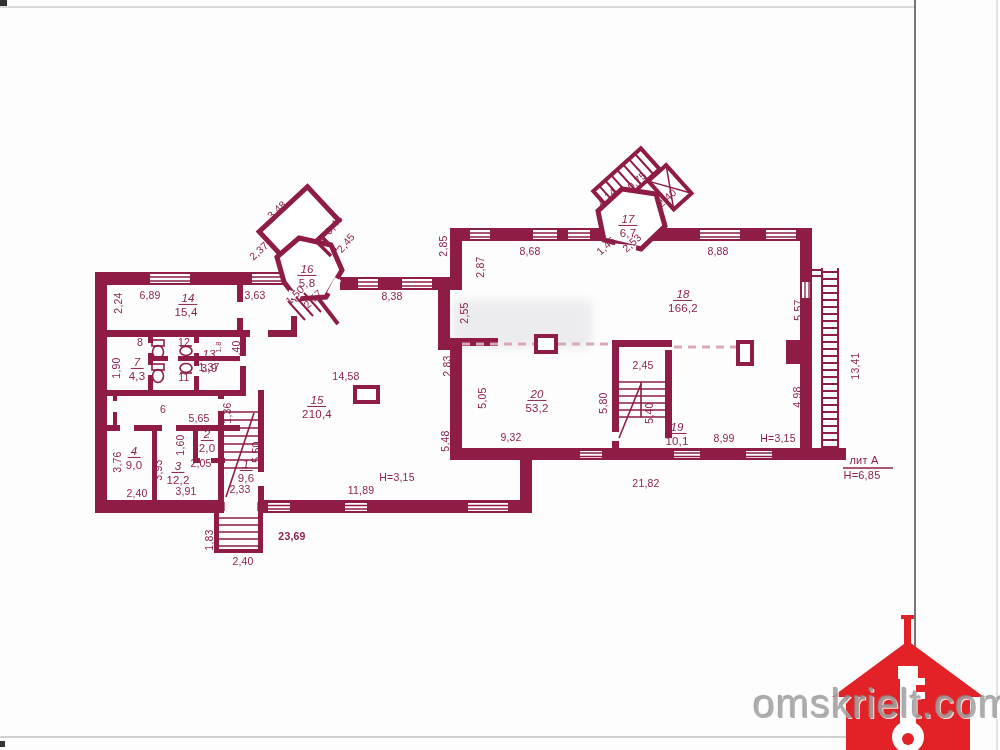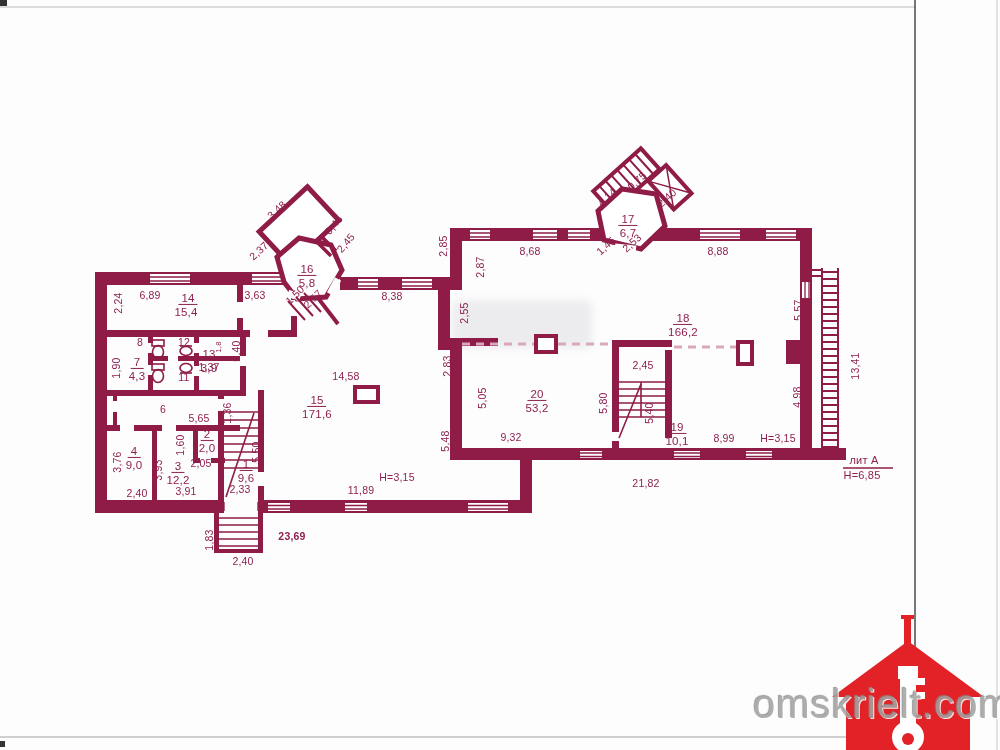--- a/index.html
+++ b/index.html
@@ -4,21 +4,21 @@
 <style>
   html,body{margin:0;padding:0;background:#fff;}
   .page{position:relative;width:1000px;height:750px;background:#fdfdfd;overflow:hidden;
         font-family:"Liberation Sans",sans-serif;}
   .artifact{position:absolute;}
   .lbl{position:absolute;transform:translate(-50%,-50%);font-size:10.5px;line-height:1.05;
        color:#8e2050;white-space:nowrap;letter-spacing:.2px;}
   .lbl.tiny{font-size:7.5px;}
   .lbl.lit{font-size:11px;}
   .lbl.room{text-align:center;font-size:11.5px;}
-  .lbl.room .rnum{border-bottom:1.2px solid #8e2050;padding:0 3px;display:inline-block;}
+  .lbl.room .rnum{border-bottom:1.2px solid #8e2050;padding:0 3px;display:inline-block;font-style:italic;}
   .lbl.room .rarea{padding-top:1px;}
   .blur-patch{position:absolute;left:452px;top:300px;width:140px;height:48px;
               background:rgba(160,160,175,.18);filter:blur(5px);border-radius:6px;}
   .wm-text{position:absolute;left:753px;top:682px;font-size:40px;color:#a3a3a3;opacity:.88;
            letter-spacing:1px;text-shadow:1px 1px 0 #fff,-1px -1px 1px #8a8a8a;z-index:6;}
   .house{position:absolute;left:820px;top:610px;width:180px;height:140px;z-index:5;}
   .vline{position:absolute;left:914px;top:0;width:2px;height:750px;background:#4a4a4a;opacity:.75;z-index:4;}
 </style>
 </head>
 <body>
@@ -220,41 +220,41 @@
       <div class="lbl" style="left: 481px; top: 267px; transform: translate(-50%, -50%) rotate(-90deg);">2,87</div>
       <div class="lbl" style="left: 465px; top: 313px; transform: translate(-50%, -50%) rotate(-90deg);">2,55</div>
       <div class="lbl" style="left: 530px; top: 252px; transform: translate(-50%, -50%);">8,68</div>
       <div class="lbl room" style="left: 628px; top: 226px; transform: translate(-50%, -50%);"><div class="rnum">17</div><div class="rarea">6,7</div></div>
       <div class="lbl" style="left: 607px; top: 197px; transform: translate(-50%, -50%) rotate(-42deg);">4,14</div>
       <div class="lbl" style="left: 637px; top: 181px; transform: translate(-50%, -50%) rotate(-42deg);">0,75</div>
       <div class="lbl" style="left: 667px; top: 198px; transform: translate(-50%, -50%) rotate(-42deg);">2,40</div>
       <div class="lbl" style="left: 606px; top: 246px; transform: translate(-50%, -50%) rotate(-42deg);">1,45</div>
       <div class="lbl" style="left: 632px; top: 243px; transform: translate(-50%, -50%) rotate(-42deg);">2,53</div>
       <div class="lbl" style="left: 718px; top: 252px; transform: translate(-50%, -50%);">8,88</div>
-      <div class="lbl room" style="left: 683px; top: 301px; transform: translate(-50%, -50%); margin-top: 24px;"><div class="rnum">18</div><div class="rarea">166,2</div></div>
+      <div class="lbl room" style="left: 683px; top: 301px; transform: translate(-50%, -50%);"><div class="rnum">18</div><div class="rarea">166,2</div></div>
       <div class="lbl" style="left: 799px; top: 310px; transform: translate(-50%, -50%) rotate(-90deg);">5,57</div>
       <div class="lbl" style="left: 856px; top: 366px; transform: translate(-50%, -50%) rotate(-90deg);">13,41</div>
       <div class="lbl" style="left: 798px; top: 397px; transform: translate(-50%, -50%) rotate(-90deg);">4,98</div>
       <div class="lbl" style="left: 643px; top: 366px; transform: translate(-50%, -50%);">2,45</div>
       <div class="lbl" style="left: 604px; top: 403px; transform: translate(-50%, -50%) rotate(-90deg);">5,80</div>
       <div class="lbl" style="left: 650px; top: 413px; transform: translate(-50%, -50%) rotate(-90deg);">5,40</div>
       <div class="lbl room" style="left: 641px; top: 434px; transform: translate(-50%, -50%); margin-left: 36px;"><div class="rnum">19</div><div class="rarea">10,1</div></div>
       <div class="lbl room" style="left: 537px; top: 401px; transform: translate(-50%, -50%);"><div class="rnum">20</div><div class="rarea">53,2</div></div>
       <div class="lbl" style="left: 483px; top: 398px; transform: translate(-50%, -50%) rotate(-90deg);">5,05</div>
       <div class="lbl" style="left: 511px; top: 438px; transform: translate(-50%, -50%);">9,32</div>
       <div class="lbl" style="left: 448px; top: 366px; transform: translate(-50%, -50%) rotate(-90deg);">2,83</div>
       <div class="lbl" style="left: 446px; top: 441px; transform: translate(-50%, -50%) rotate(-90deg);">5,48</div>
       <div class="lbl" style="left: 724px; top: 439px; transform: translate(-50%, -50%);">8,99</div>
       <div class="lbl" style="left: 778px; top: 439px; transform: translate(-50%, -50%);">H=3,15</div>
       <div class="lbl" style="left: 646px; top: 484px; transform: translate(-50%, -50%);">21,82</div>
       <div class="lbl lit" style="left: 864px; top: 461px; transform: translate(-50%, -50%);">лит А</div>
       <div class="lbl lit" style="left: 862px; top: 476px; transform: translate(-50%, -50%);">H=6,85</div>
       <div class="lbl" style="left: 397px; top: 478px; transform: translate(-50%, -50%);">H=3,15</div>
       <div class="lbl" style="left: 361px; top: 491px; transform: translate(-50%, -50%);">11,89</div>
-      <div class="lbl room" style="left: 317px; top: 407px; transform: translate(-50%, -50%);"><div class="rnum">15</div><div class="rarea">171,6</div></div>
+      <div class="lbl room" style="left: 317px; top: 407px; transform: translate(-50%, -50%);"><div class="rnum">15</div><div class="rarea">210,4</div></div>
       <div class="lbl" style="left: 346px; top: 377px; transform: translate(-50%, -50%);">14,58</div>
       <div class="lbl" style="left: 292px; top: 537px; transform: translate(-50%, -50%); font-weight: bold;">23,69</div>
       <div class="lbl" style="left: 243px; top: 562px; transform: translate(-50%, -50%);">2,40</div>
       <div class="lbl" style="left: 210px; top: 540px; transform: translate(-50%, -50%) rotate(-90deg);">1,83</div>
       <div class="lbl" style="left: 186px; top: 492px; transform: translate(-50%, -50%);">3,91</div>
       <div class="lbl" style="left: 240px; top: 490px; transform: translate(-50%, -50%);">2,33</div>
       <div class="lbl room" style="left: 246px; top: 471px; transform: translate(-50%, -50%);"><div class="rnum">1</div><div class="rarea">9,6</div></div>
       <div class="lbl" style="left: 257px; top: 452px; transform: translate(-50%, -50%) rotate(-90deg);">5,50</div>
       <div class="lbl room" style="left: 207px; top: 441px; transform: translate(-50%, -50%);"><div class="rnum">2</div><div class="rarea">2,0</div></div>
       <div class="lbl" style="left: 181px; top: 445px; transform: translate(-50%, -50%) rotate(-90deg);">1,60</div>

